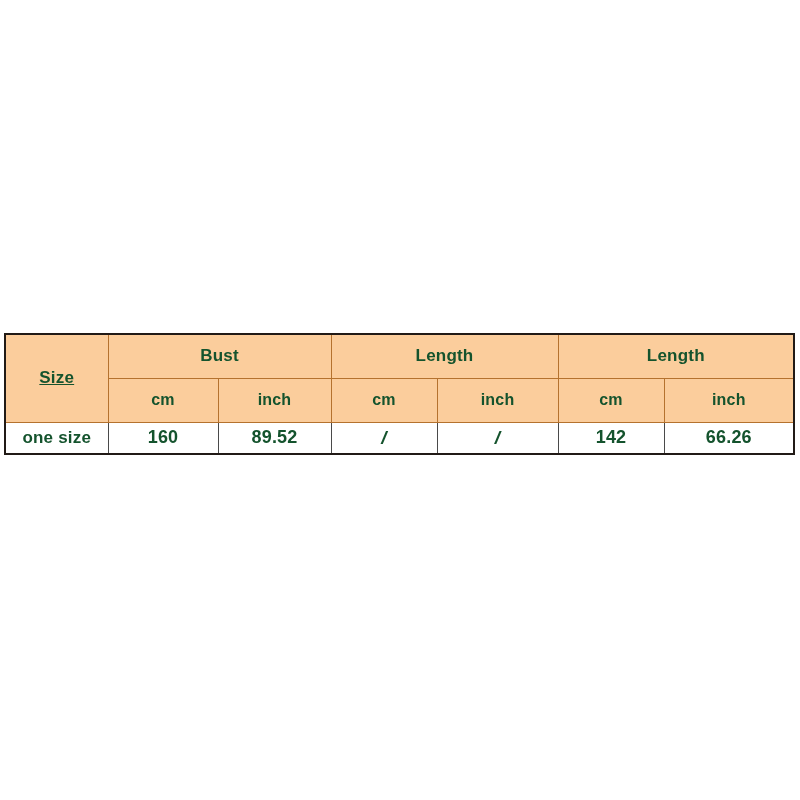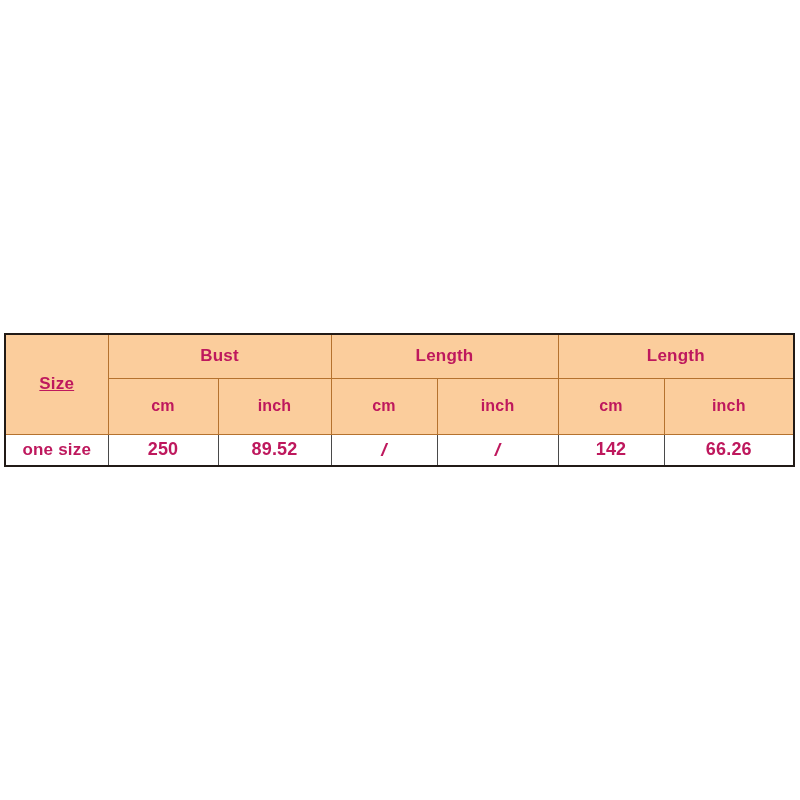--- a/index.html
+++ b/index.html
@@ -28,21 +28,21 @@
     width: 791px;
     background: #ffffff;
   }
 
   table.size-chart td {
     padding: 0;
     margin: 0;
     text-align: center;
     vertical-align: middle;
     font-weight: bold;
-    color: #be185d;
+    color: #14532d;
     letter-spacing: 0.2px;
   }
 
   
   td.hdr {
     background: #fbcd9c;
     border: 1px solid #b5722e;
     font-size: 17px;
     color: #161210;
   }
@@ -68,21 +68,21 @@
     font-size: 19px;
     font-style: italic;
   }
 
   
   table.size-chart {
     border: 2px solid #211a16;
   }
 
   .row-h1 { height: 44px; }
-  .row-h2 { height: 56px; margin-left: 40px; }
+  .row-h2 { height: 44px; margin-left: 40px; }
   .row-d  { height: 32px; }
 </style>
 </head>
 <body>
 
 <div id="size-chart-wrap">
   <table class="size-chart">
     <colgroup>
       <col style="width:103px">
       <col style="width:110px">
@@ -102,21 +102,21 @@
       <tr class="row-h2">
         <td class="hdr hdr-unit">cm</td>
         <td class="hdr hdr-unit">inch</td>
         <td class="hdr hdr-unit">cm</td>
         <td class="hdr hdr-unit">inch</td>
         <td class="hdr hdr-unit">cm</td>
         <td class="hdr hdr-unit">inch</td>
       </tr>
       <tr class="row-d">
         <td class="data data-size">one size</td>
-        <td class="data">250</td>
+        <td class="data">160</td>
         <td class="data">89.52</td>
         <td class="data data-slash">/</td>
         <td class="data data-slash">/</td>
         <td class="data">142</td>
         <td class="data">66.26</td>
       </tr>
     </tbody>
   </table>
 </div>
 

